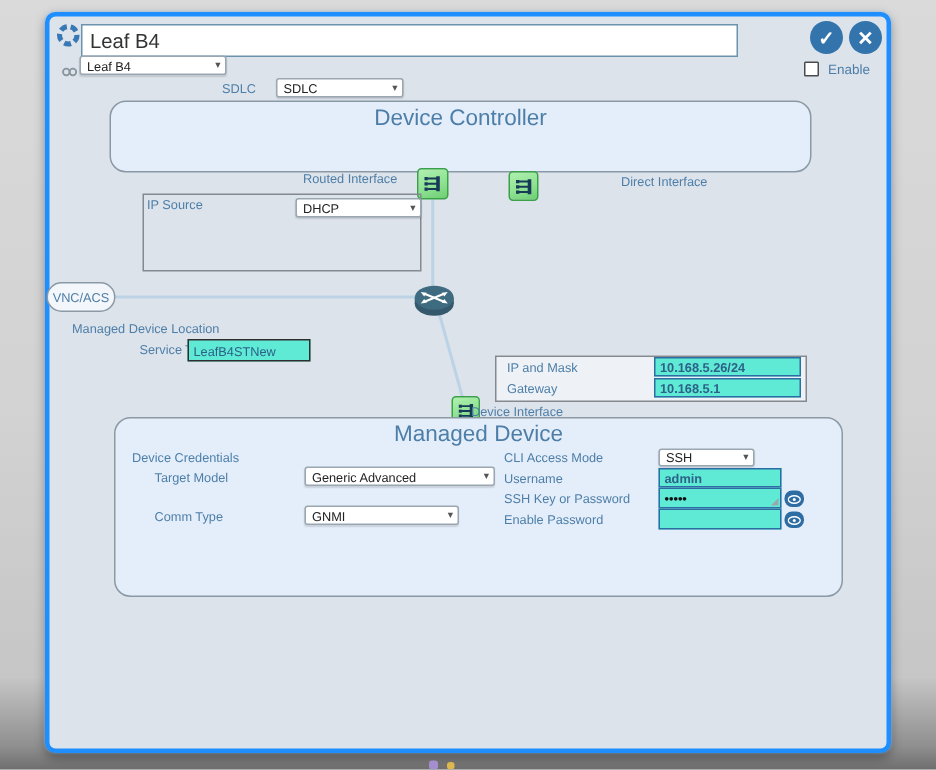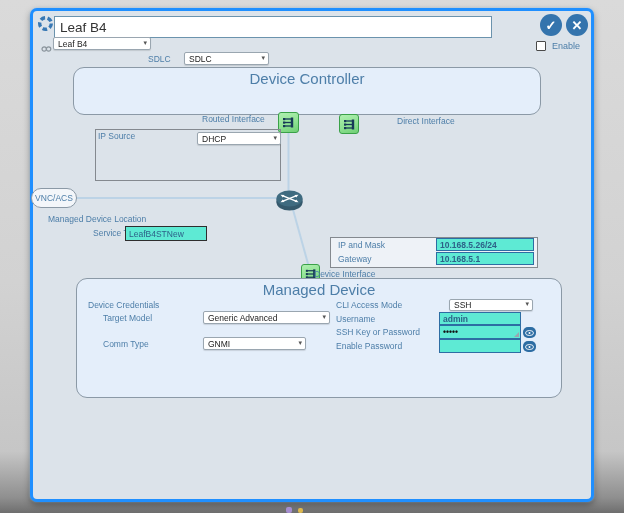--- a/index.html
+++ b/index.html
@@ -115,21 +115,21 @@
       <svg width="15" height="15" viewBox="0 0 15 15">
         <line x1="11" y1="2.5" x2="11" y2="12.5" stroke="#173a57" stroke-width="2.4"></line>
         <line x1="4" y1="4" x2="11" y2="4" stroke="#173a57" stroke-width="1.3"></line>
         <line x1="4" y1="7.5" x2="11" y2="7.5" stroke="#173a57" stroke-width="1.3"></line>
         <line x1="4" y1="11" x2="11" y2="11" stroke="#173a57" stroke-width="1.3"></line>
         <rect x="2" y="3" width="2.2" height="2.2" fill="#173a57"></rect>
         <rect x="2" y="6.5" width="2.2" height="2.2" fill="#173a57"></rect>
         <rect x="2" y="10" width="2.2" height="2.2" fill="#173a57"></rect>
       </svg>
     </div>
-    <div class="lbl" style="left:331px;top:105px;padding-left:33px;">Direct Interface</div>
+    <div class="lbl" style="left:348px;top:105px;padding-left:33px;">Direct Interface</div>
 
     <div class="gbox" style="left:62px;top:118px;width:186px;height:52px;"></div>
     <div class="lbl" style="left:65px;top:120px;">IP Source</div>
     <div class="select" style="left:164px;top:121px;width:84px;height:13px;">
       <span>DHCP</span>
       <span class="caret">▾</span>
     </div>
 
     <div class="abs" style="left:242px;top:178px;width:29px;height:23px;">
       <svg width="29" height="23" viewBox="0 0 29 23">
@@ -184,21 +184,21 @@
       <span class="caret">▾</span>
     </div>
 
     <div class="lbl" style="left:70px;top:328px;">Comm Type</div>
     <div class="select" style="left:170px;top:326px;width:103px;height:13px;">
       <span>GNMI</span>
       <span class="caret">▾</span>
     </div>
 
     <div class="lbl" style="left:303px;top:289px;">CLI Access Mode</div>
-    <div class="select" style="left:416px;top:288px;width:84px;height:12px;">
+    <div class="select" style="left:406px;top:288px;width:64px;height:12px;">
       <span>SSH</span>
       <span class="caret">▾</span>
     </div>
 
     <div class="lbl" style="left:303px;top:303px;">Username</div>
     <div class="tinput blue-input" style="left:406px;top:301px;width:82px;height:13px;">admin</div>
 
     <div class="lbl" style="left:303px;top:316px;">SSH Key or Password</div>
     <div class="tinput blue-input resize-corner" style="left:406px;top:314px;width:82px;height:14px;color:#111;">•••••</div>
     <div class="eye-btn" style="left:490px;top:316px;">

